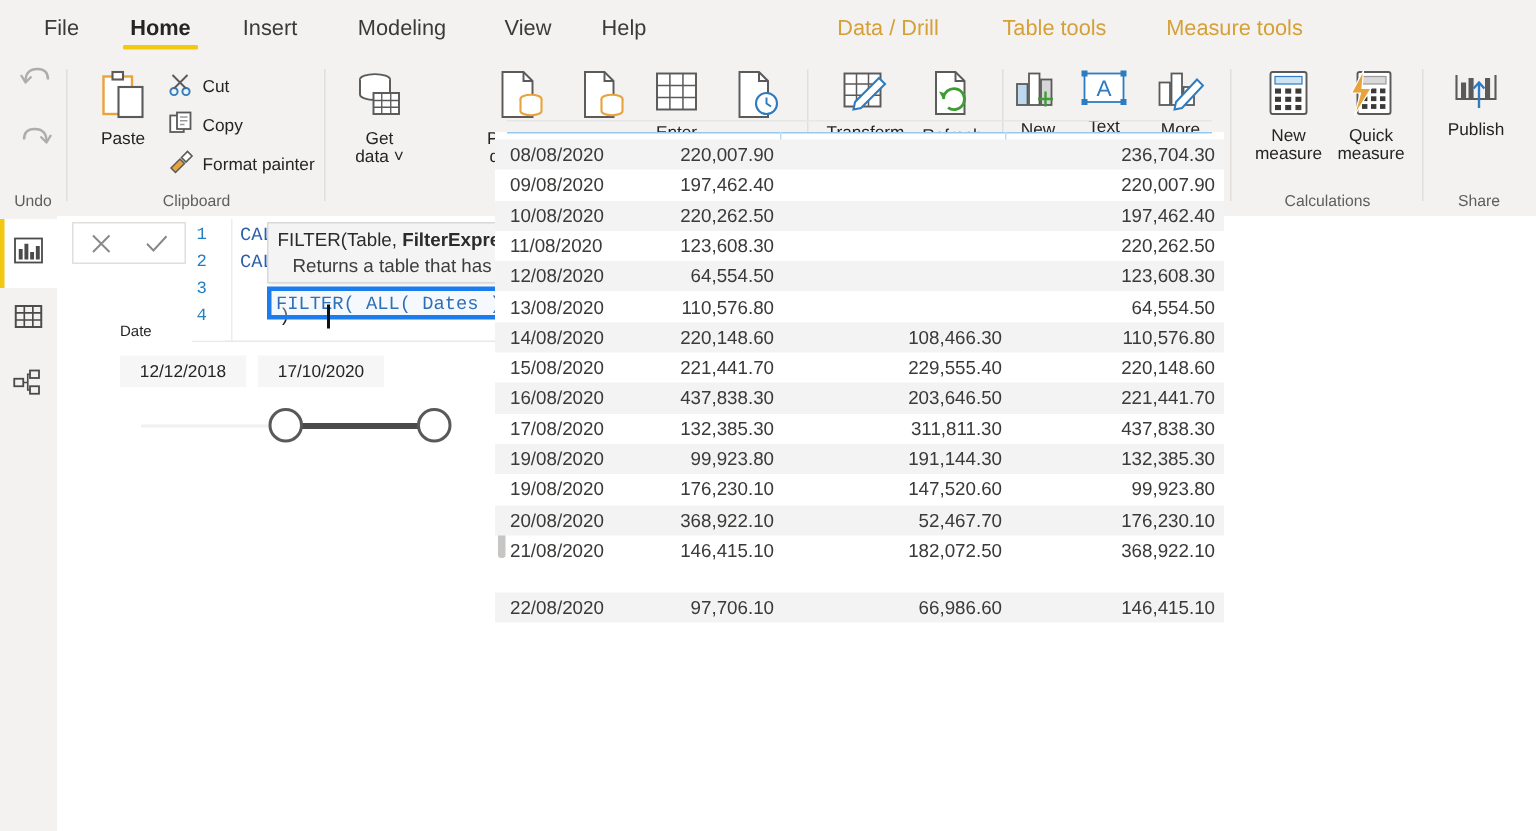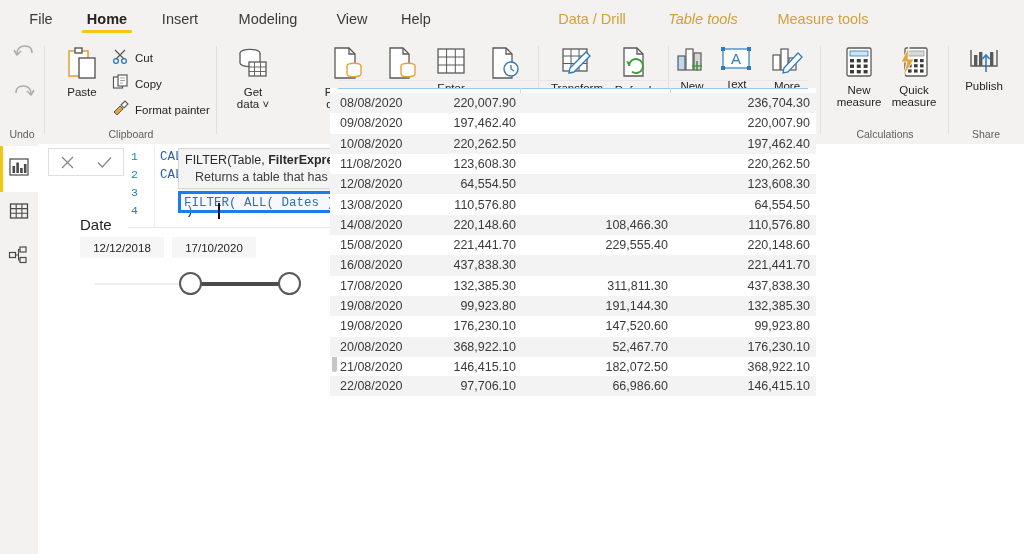--- a/index.html
+++ b/index.html
@@ -91,21 +91,21 @@
   .tt1 b { font-weight: bold; }
 
   .ibeam { position: absolute; width: 1px; background: #111; }
   .ibeam::before, .ibeam::after { content:""; position:absolute; left:-3px; width:7px; height:1px; background:#111; }
   .ibeam::before { top: 0; }
   .ibeam::after { bottom: 0; }
   .caret { position: absolute; width: 2px; background: #111; }
 
   
   .slicer { position: absolute; left: 72px; top: 206px; width: 285px; height: 92px; }
-  .slicer-title { position: absolute; left: 8px; top: 10px; font-size: 15px; color: #252423; }
+  .slicer-title { position: absolute; left: 8px; top: 10px; font-size: 10px; color: #252423; }
   .dbox {
     position: absolute; top: 31px; height: 21px;
     background: #f6f6f6; display: flex; align-items: center; justify-content: center;
     font-size: 11.5px; color: #252423;
   }
   .track { position: absolute; left: 22px; top: 76px; height: 3px; }
   .track .base { position: absolute; left: 0; top: 1px; width: 195px; height: 2px; background: #f0f0f0; }
   .track .fill { position: absolute; left: 96px; top: 0; width: 99px; height: 4px; background: #4a4a4a; }
   .handle {
     position: absolute; top: -10px; width: 23px; height: 23px; border-radius: 50%;
@@ -149,21 +149,21 @@
         </div>
         <div class="tab" style="left: 328px; width: 48px; text-align: center;">
           <span>View</span>
         </div>
         <div class="tab" style="left: 392px; width: 48px;">
           <span>Help</span>
         </div>
         <div class="tab ctx" style="left: 542px; width: 100px;">
           <span>Data / Drill</span>
         </div>
-        <div class="tab ctx" style="left: 654px; width: 98px; font-style: italic;">
+        <div class="tab ctx" style="left: 654px; width: 98px;">
           <span>Table tools</span>
         </div>
         <div class="tab ctx" style="left: 762px; width: 122px;">
           <span>Measure tools</span>
         </div>
       </div>
 
     <div class="ribbon-body" id="ribbonbody">
 
       <div class="rdiv" style="left:44px"></div>
@@ -502,20 +502,21 @@
       </div>
       <div class="trow" style="top: 147.1px; text-decoration: underline;">
         <div class="cell c0">15/08/2020</div>
         <div class="cell c1">221,441.70</div>
         <div class="cell c2">229,555.40</div>
         <div class="cell c3">220,148.60</div>
       </div>
       <div class="trow alt" style="top: 167.4px;">
         <div class="cell c0">16/08/2020</div>
         <div class="cell c1">437,838.30</div>
+        <div class="cell c2">203,646.50</div>
         <div class="cell c3">221,441.70</div>
       </div>
       <div class="trow" style="top: 187.7px;">
         <div class="cell c0">17/08/2020</div>
         <div class="cell c1">132,385.30</div>
         <div class="cell c2">311,811.30</div>
         <div class="cell c3">437,838.30</div>
       </div>
       <div class="trow alt" style="top: 208px;">
         <div class="cell c0">19/08/2020</div>
@@ -534,21 +535,21 @@
         <div class="cell c1">368,922.10</div>
         <div class="cell c2">52,467.70</div>
         <div class="cell c3">176,230.10</div>
       </div>
       <div class="trow" style="top: 268.9px;">
         <div class="cell c0">21/08/2020</div>
         <div class="cell c1">146,415.10</div>
         <div class="cell c2">182,072.50</div>
         <div class="cell c3">368,922.10</div>
       </div>
-      <div class="trow alt" style="top: 288px;">
+      <div class="trow alt" style="top: 307px;">
         <div class="cell c0">22/08/2020</div>
         <div class="cell c1">97,706.10</div>
         <div class="cell c2">66,986.60</div>
         <div class="cell c3">146,415.10</div>
       </div>
     </div>
 
 </div>
 
 </body></html>

